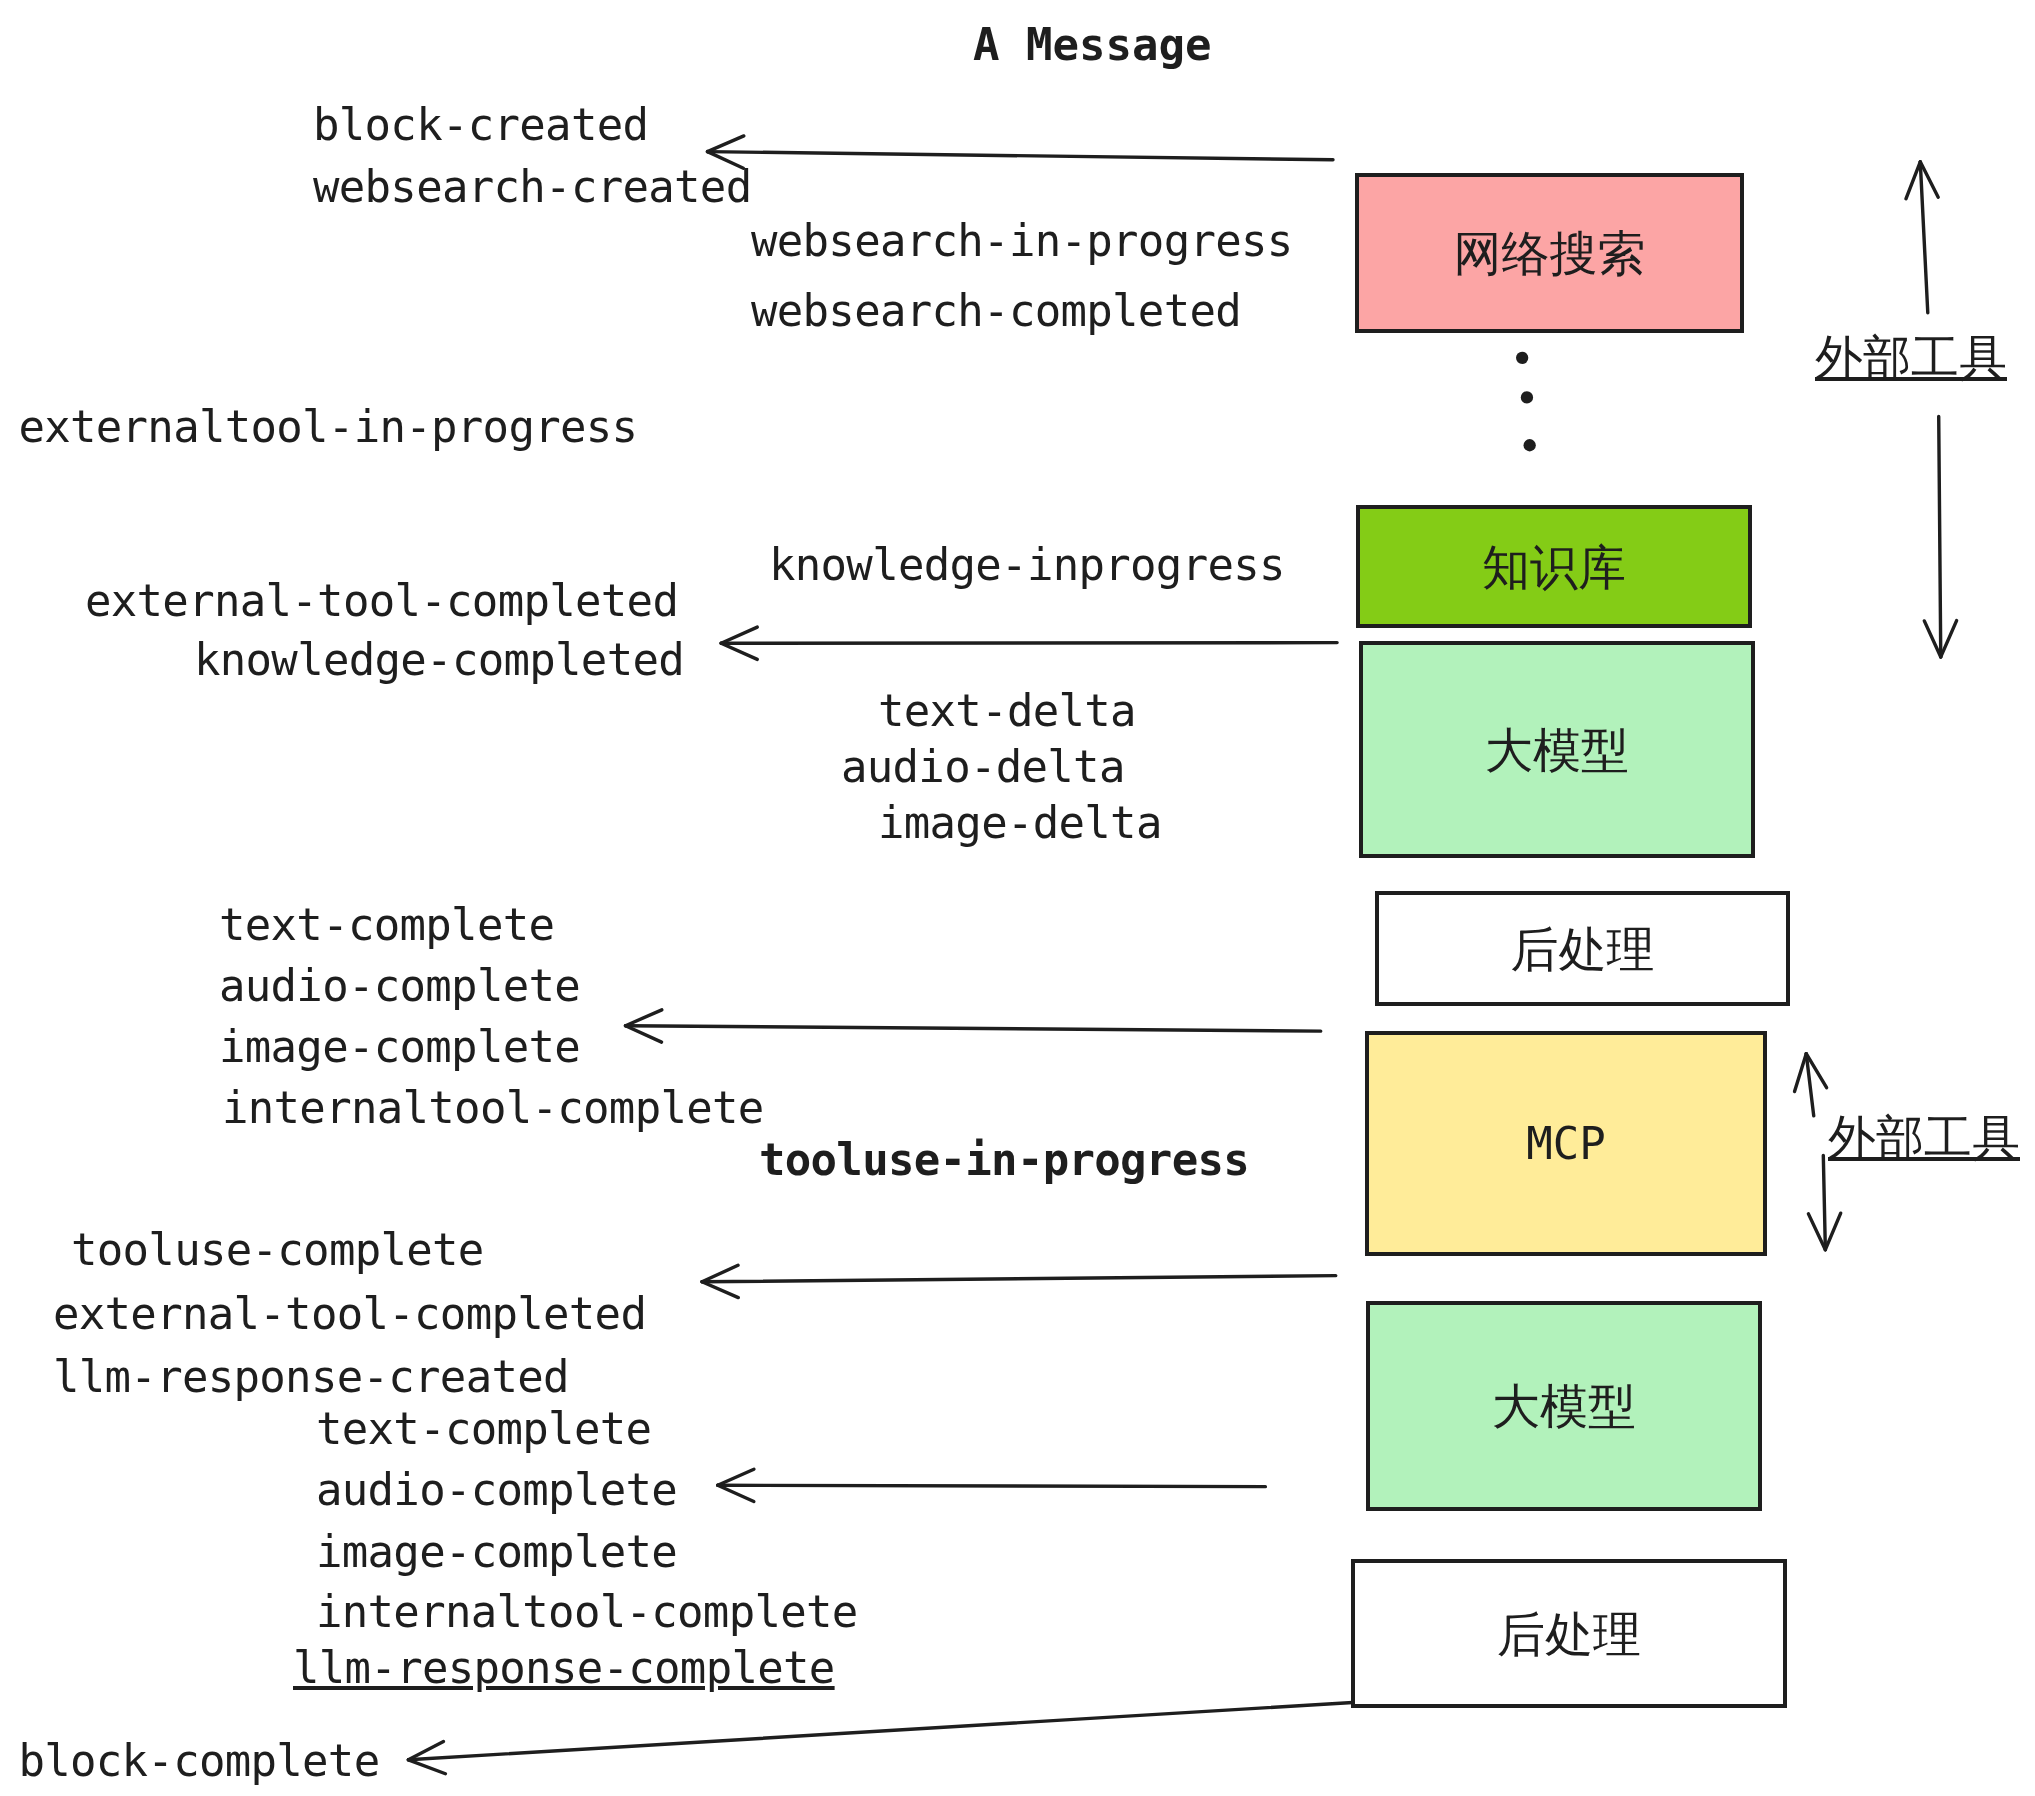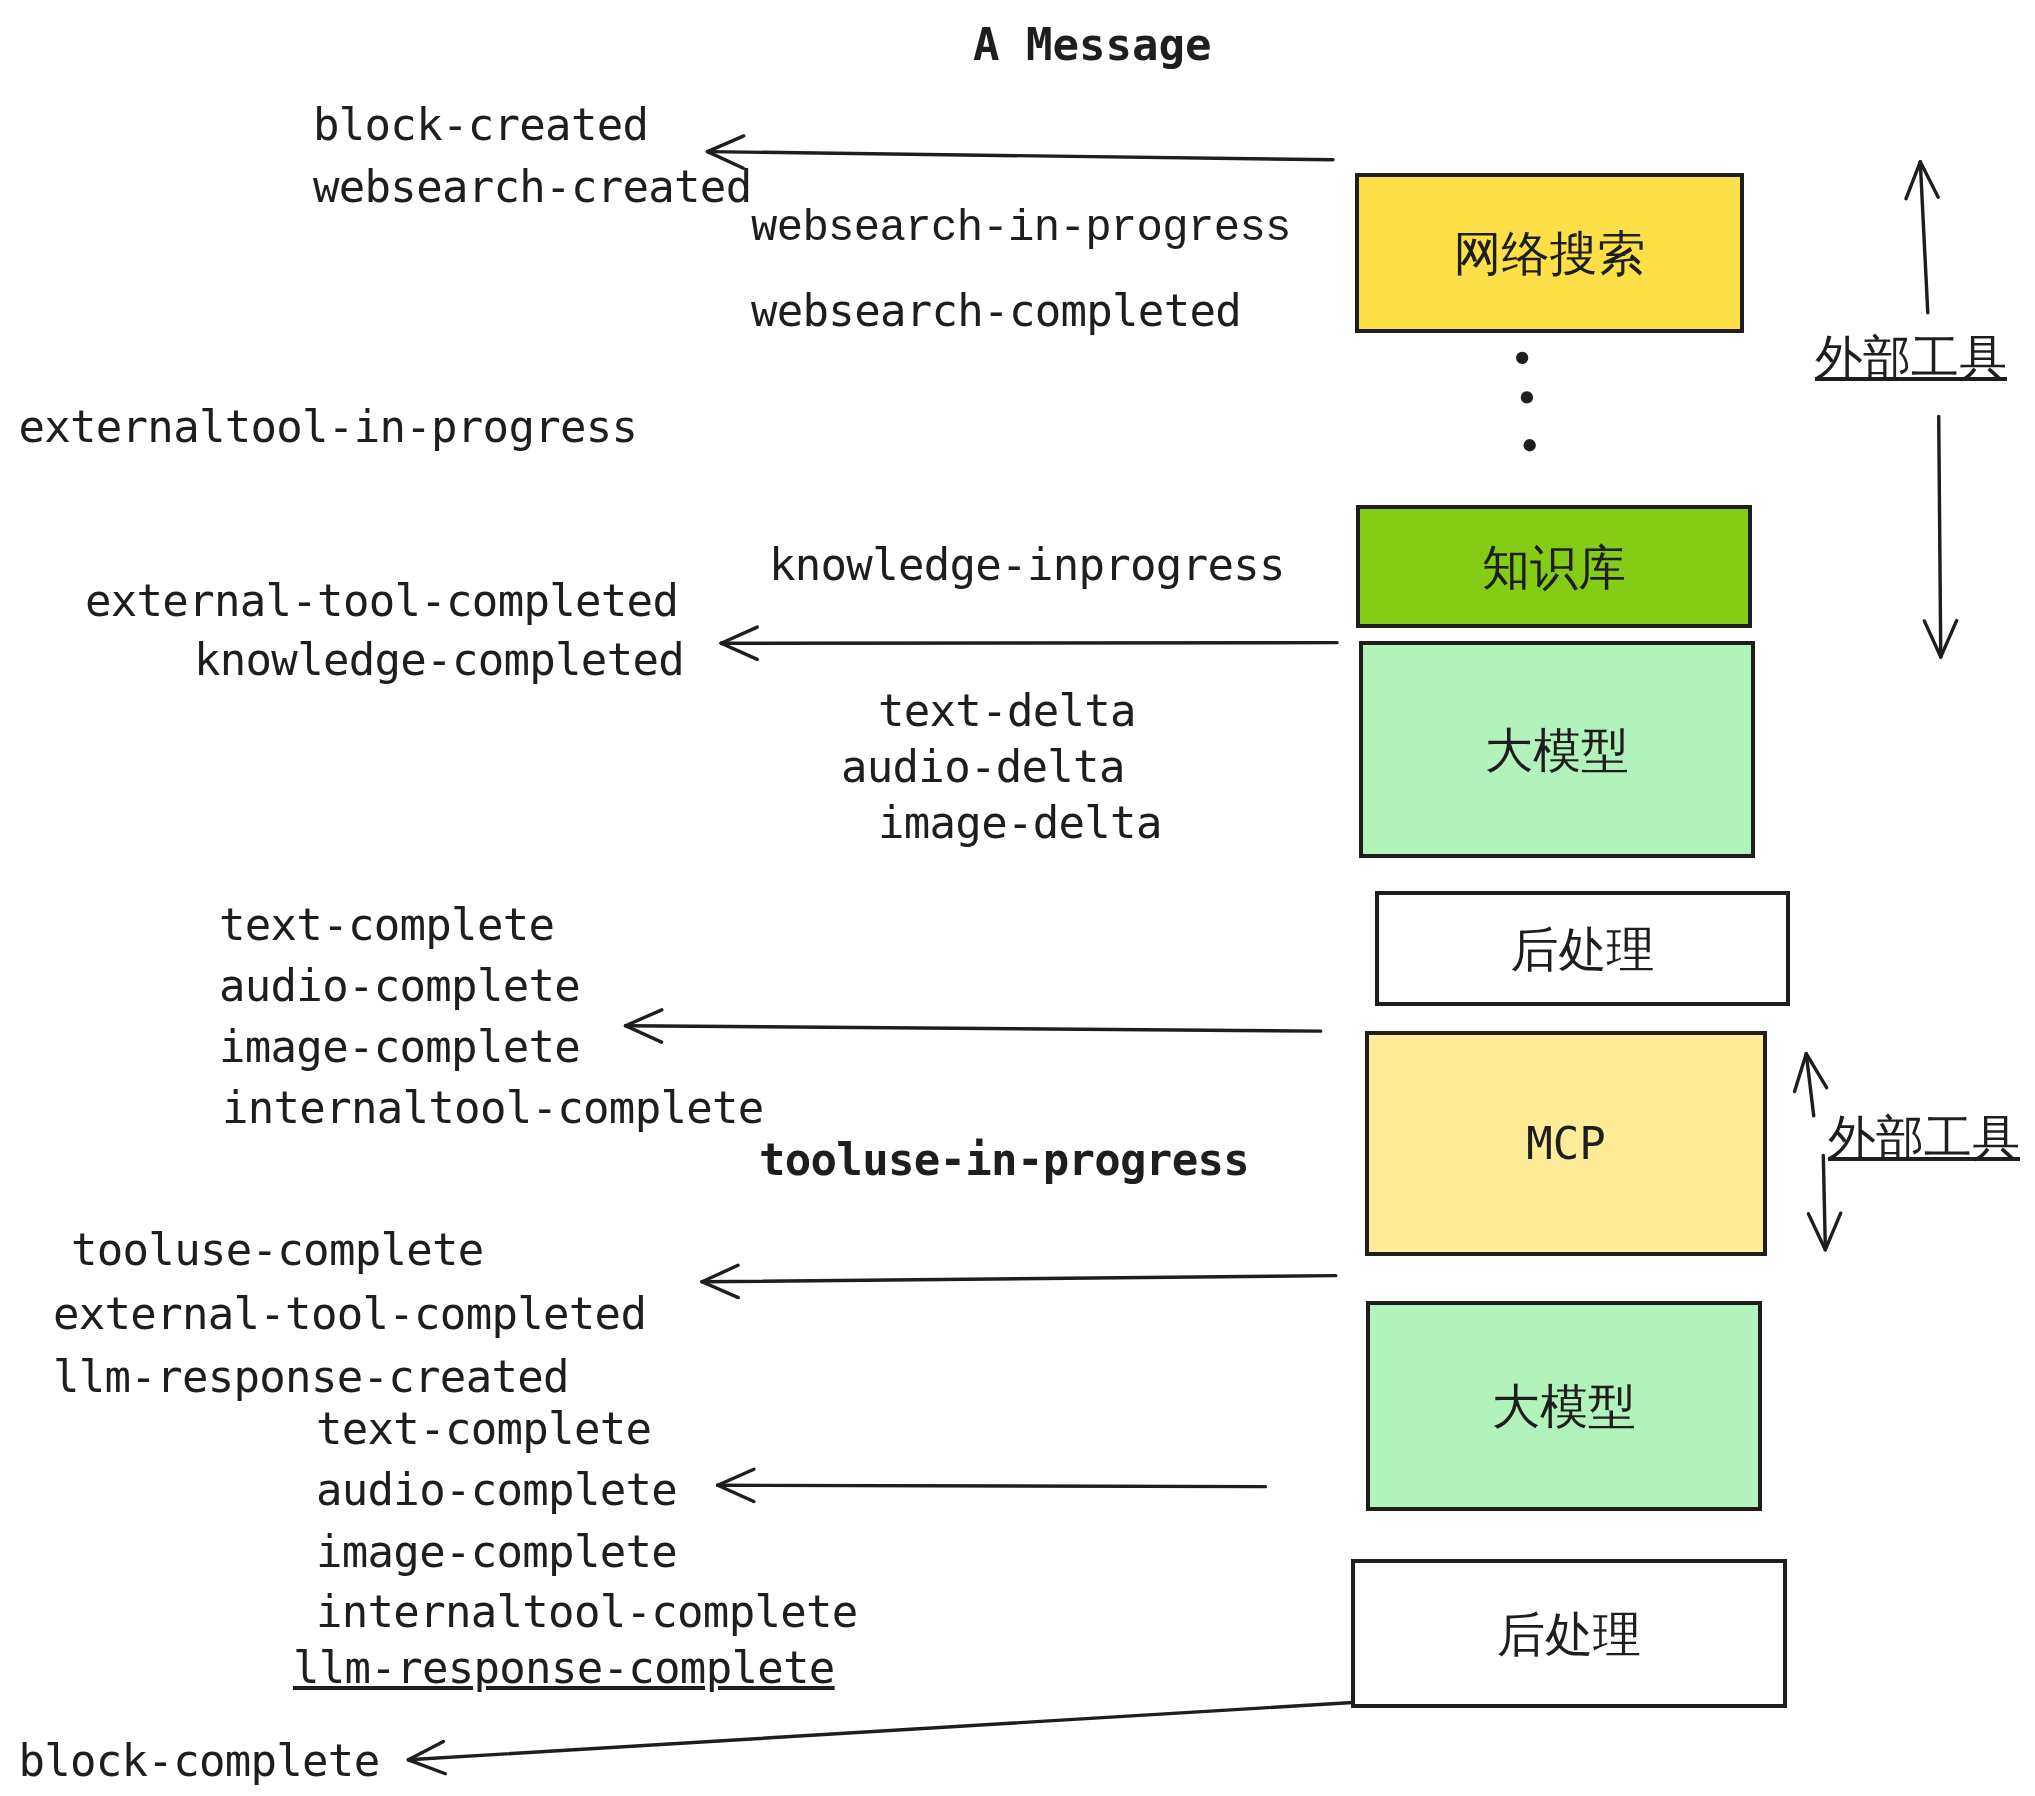--- a/index.html
+++ b/index.html
@@ -31,21 +31,21 @@
     font-size:48px; line-height:1; white-space:nowrap;text-decoration:underline;
   }
   #arrows-layer { position:absolute; left:0; top:0; width:2035px; height:1796px; }
 </style>
 </head>
 <body>
 
 <div id="canvas">
   <div class="title">A Message</div>
   <div id="boxes-layer">
-      <div class="box" style="left: 1355px; top: 173px; width: 389px; height: 160px; background: #fde047;">
+      <div class="box" style="left: 1355px; top: 173px; width: 389px; height: 160px; background: #fca5a5;">
         <span class="lbl">网络搜索</span>
       </div>
       <div class="box" style="left: 1356px; top: 505px; width: 396px; height: 123px; background: #84cc16;">
         <span class="lbl">知识库</span>
       </div>
       <div class="box" style="left: 1359px; top: 641px; width: 396px; height: 217px; background: rgb(178, 242, 187);">
         <span class="lbl">大模型</span>
       </div>
       <div class="box" style="left: 1375px; top: 891px; width: 415px; height: 115px; background: rgb(255, 255, 255);">
         <span class="lbl">后处理</span>
@@ -56,21 +56,21 @@
       <div class="box" style="left: 1366px; top: 1301px; width: 396px; height: 210px; background: rgb(178, 242, 187);">
         <span class="lbl">大模型</span>
       </div>
       <div class="box" style="left: 1351px; top: 1559px; width: 436px; height: 149px; background: rgb(255, 255, 255);">
         <span class="lbl">后处理</span>
       </div>
     </div>
   <div id="events-layer">
       <div class="event" style="left: 313px; top: 102px;">block-created</div>
       <div class="event" style="left: 313px; top: 164px;">websearch-created</div>
-      <div class="event" style="left: 751px; top: 205px; font-family: Liberation Mono, monospace;">websearch-in-progress</div>
+      <div class="event" style="left: 751px; top: 218px;">websearch-in-progress</div>
       <div class="event" style="left: 751px; top: 288px;">websearch-completed</div>
       <div class="event" style="left: 18.4px; top: 404px;">externaltool-in-progress</div>
       <div class="event" style="left: 769px; top: 542px;">knowledge-inprogress</div>
       <div class="event" style="left: 85px; top: 578px;">external-tool-completed</div>
       <div class="event" style="left: 194px; top: 637px;">knowledge-completed</div>
       <div class="event" style="left: 878px; top: 688px;">text-delta</div>
       <div class="event" style="left: 841px; top: 744px;">audio-delta</div>
       <div class="event" style="left: 878px; top: 800px;">image-delta</div>
       <div class="event" style="left: 219px; top: 902px;">text-complete</div>
       <div class="event" style="left: 219px; top: 963px;">audio-complete</div>

